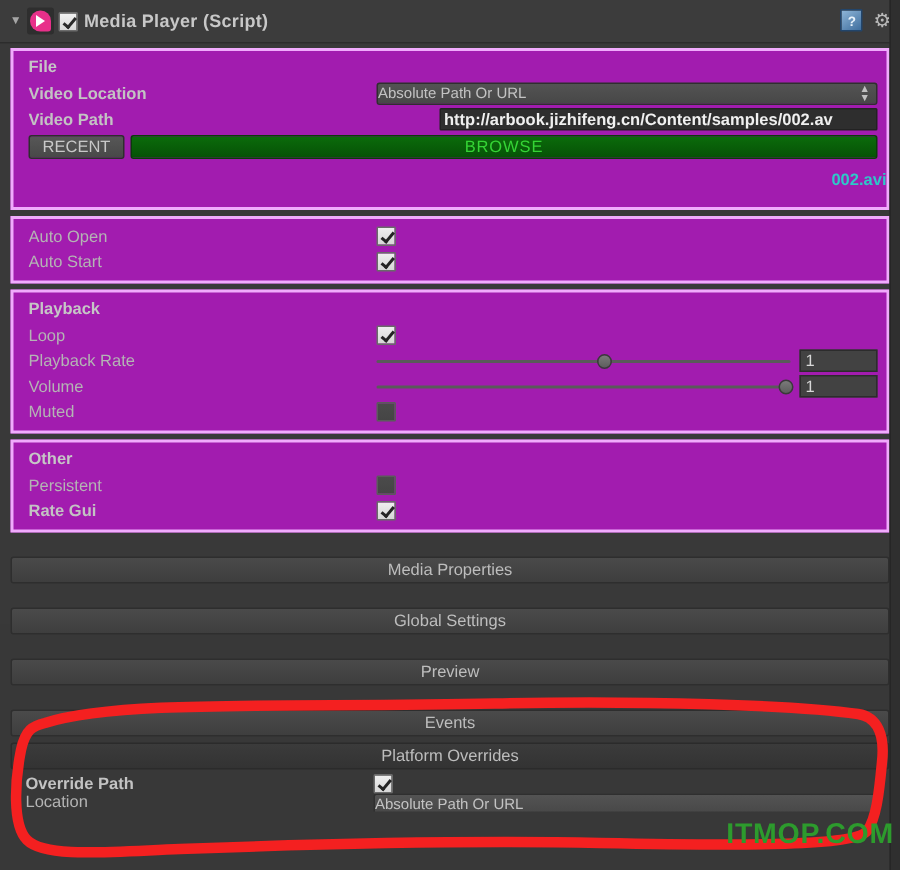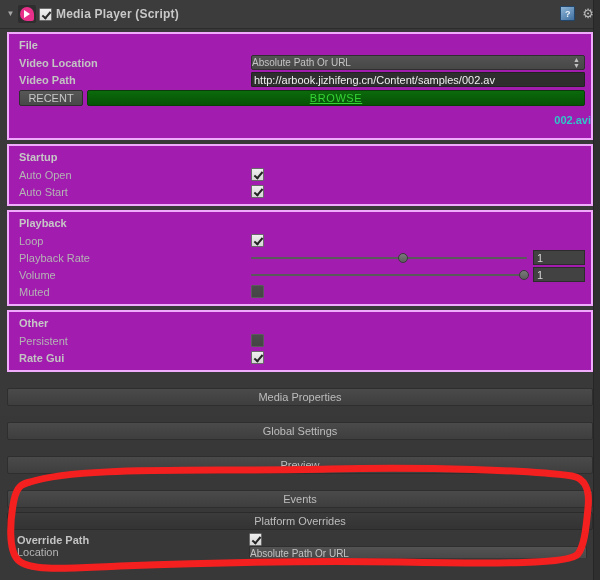--- a/index.html
+++ b/index.html
@@ -146,22 +146,22 @@
     text-align: center;
   }
 
   
   .textfield {
     flex: 1 1 auto; height: 15px;
     background: #2e2e2e;
     border: 1px solid #222; border-radius: 1px;
     display: flex; align-items: center;
     padding: 0 2px;
-    color: #f0f0f0; font-size: 11px; font-weight: normal;
-    white-space: nowrap; overflow: hidden;
+    color: #f0f0f0; font-size: 11px; font-weight: bold;
+    white-space: nowrap; overflow: hidden; margin-left: 42px;
   }
 
   
   .slider {
     flex: 1 1 auto; height: 14px; position: relative;
     margin-right: 6px;
   }
   .slider .track {
     position: absolute; left: 0; right: 0; top: 50%;
     height: 2px; margin-top: -1px;
@@ -187,21 +187,21 @@
     background: linear-gradient(#575757,#484848);
     border: 1px solid #2e2e2e; border-radius: 2px;
     color: #c8c8c8; font-size: 11px;
     display: flex; align-items: center; justify-content: center;
   }
   .btn-browse {
     flex: 1 1 auto; height: 16px;
     background: linear-gradient(#0b6b0b,#065206);
     border: 1px solid #0a3d0a; border-radius: 2px;
     color: #35d435; font-size: 11px; letter-spacing: .6px;
-    display: flex; align-items: center; justify-content: center; text-decoration: underline;
+    display: flex; align-items: center; justify-content: center;
   }
   .filename {
     text-align: right; color: #2ec8c8;
     font-weight: bold; font-size: 11px;
     padding: 6px 0 8px 0;
   }
 
   
   .widebtn {
     height: 18px; margin-top: 16px;
@@ -313,21 +313,20 @@
 
       <div class="filerow">
         <div class="btn-recent">RECENT</div>
         <div class="btn-browse">BROWSE</div>
       </div>
 
       <div class="filename">002.avi</div>
     </div>
 
     <div class="group">
-      <div class="grp-title">Startup</div>
 
       <div class="row">
         <div class="lbl">Auto Open</div>
         <div class="ctl">
             <div class="cb on"></div>
           </div>
       </div>
 
       <div class="row">
         <div class="lbl">Auto Start</div>
@@ -422,13 +421,14 @@
 
   <div class="edge-strip"></div>
 
   <svg class="annot" viewBox="0 0 600 120">
     <path d="M30,22 C80,6 200,12 330,9 C430,7 530,10 572,16
              C585,18 590,30 588,48 C586,70 584,86 578,94
              C570,104 500,104 400,102 C300,100 200,103 120,106
              C70,108 30,112 18,100 C8,90 10,60 14,40 C17,26 22,24 30,22 Z" fill="none" stroke="#f42020" stroke-width="7" stroke-linecap="round" stroke-linejoin="round"></path>
   </svg>
 
+  <div class="watermark">ITMOP.COM</div>
 </div>
 
 </body></html>

